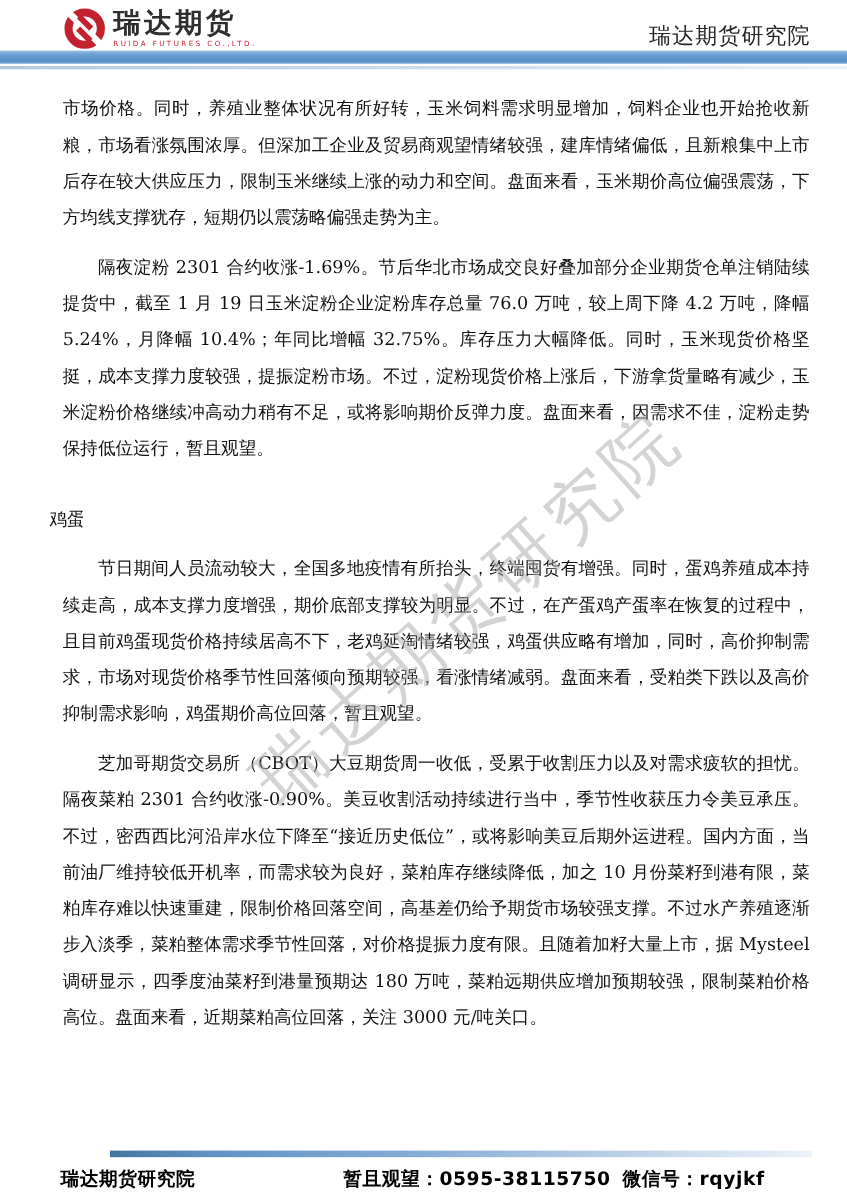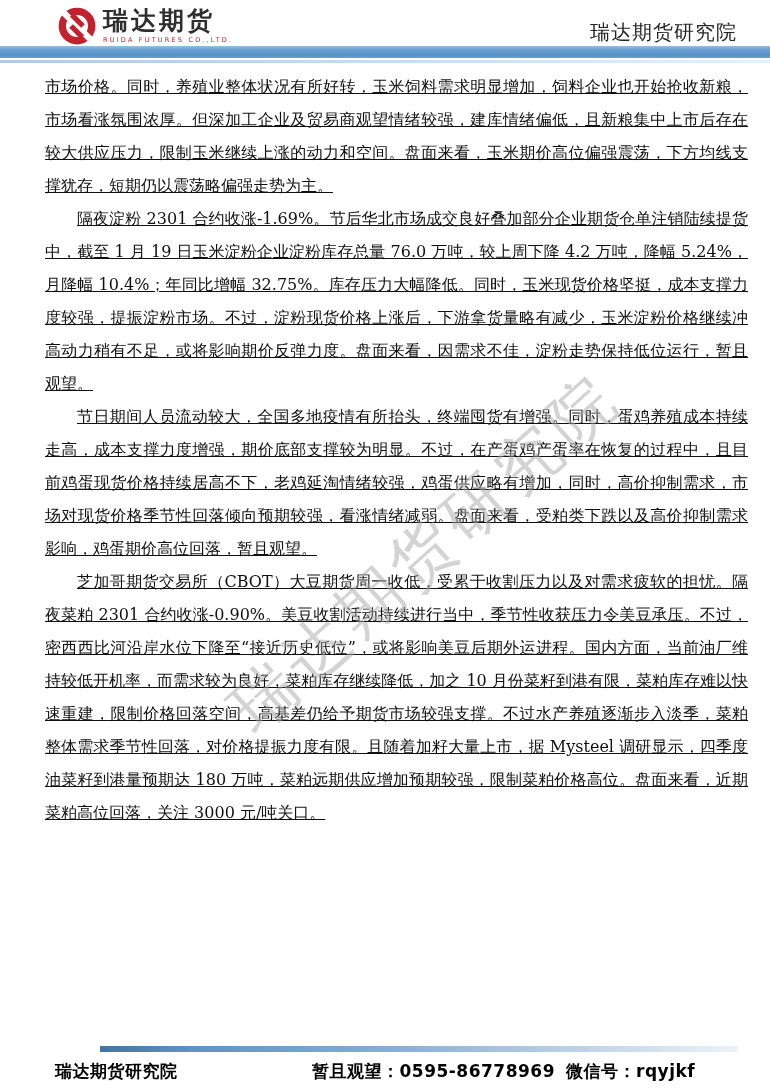--- a/index.html
+++ b/index.html
@@ -38,21 +38,21 @@
     color:rgba(168,168,168,0.5); pointer-events:none; z-index:5;
     font-family:"DejaVu Serif","Liberation Serif",serif;
   }
 
   
   .content {
     position:absolute; left:45px; top:70px; width:703px;
     font-size:16px; line-height:33px; color:#101010;
     text-align:justify; z-index:2;
   }
-  .para { margin:0; text-indent:2em;text-decoration:underline; }
+  .para { margin:12px; text-indent:2em; }
   .para.no-indent { text-indent:0; }
   .sec-heading { margin:31px 0 0 0; font-size:16px; font-weight:normal; line-height:33px; }
 
   
   .footer-bar {
     position:absolute; left:100px; top:1046px; width:638px; height:6px;
     background:linear-gradient(90deg,#44749f 0%,#5e93c4 14%,#86add4 45%,#c3d6e9 78%,#ecf2f9 100%);
   }
   .footer-text {
     position:absolute; top:1060px;
@@ -89,23 +89,24 @@
     <div class="bar-strip"></div>
   </div>
 
   <div class="watermark">瑞达期货研究院</div>
 
   <main class="content">
     <p class="para no-indent">市场价格。同时，养殖业整体状况有所好转，玉米饲料需求明显增加，饲料企业也开始抢收新粮，市场看涨氛围浓厚。但深加工企业及贸易商观望情绪较强，建库情绪偏低，且新粮集中上市后存在较大供应压力，限制玉米继续上涨的动力和空间。盘面来看，玉米期价高位偏强震荡，下方均线支撑犹存，短期仍以震荡略偏强走势为主。</p>
 
     <p class="para">隔夜淀粉 2301 合约收涨-1.69%。节后华北市场成交良好叠加部分企业期货仓单注销陆续提货中，截至 1 月 19 日玉米淀粉企业淀粉库存总量 76.0 万吨，较上周下降 4.2 万吨，降幅 5.24%，月降幅 10.4%；年同比增幅 32.75%。库存压力大幅降低。同时，玉米现货价格坚挺，成本支撑力度较强，提振淀粉市场。不过，淀粉现货价格上涨后，下游拿货量略有减少，玉米淀粉价格继续冲高动力稍有不足，或将影响期价反弹力度。盘面来看，因需求不佳，淀粉走势保持低位运行，暂且观望。</p>
 
+    <h2 class="sec-heading">鸡蛋</h2>
     <p class="para">节日期间人员流动较大，全国多地疫情有所抬头，终端囤货有增强。同时，蛋鸡养殖成本持续走高，成本支撑力度增强，期价底部支撑较为明显。不过，在产蛋鸡产蛋率在恢复的过程中，且目前鸡蛋现货价格持续居高不下，老鸡延淘情绪较强，鸡蛋供应略有增加，同时，高价抑制需求，市场对现货价格季节性回落倾向预期较强，看涨情绪减弱。盘面来看，受粕类下跌以及高价抑制需求影响，鸡蛋期价高位回落，暂且观望。</p>
 
     <p class="para">芝加哥期货交易所（CBOT）大豆期货周一收低，受累于收割压力以及对需求疲软的担忧。隔夜菜粕 2301 合约收涨-0.90%。美豆收割活动持续进行当中，季节性收获压力令美豆承压。不过，密西西比河沿岸水位下降至“接近历史低位”，或将影响美豆后期外运进程。国内方面，当前油厂维持较低开机率，而需求较为良好，菜粕库存继续降低，加之 10 月份菜籽到港有限，菜粕库存难以快速重建，限制价格回落空间，高基差仍给予期货市场较强支撑。不过水产养殖逐渐步入淡季，菜粕整体需求季节性回落，对价格提振力度有限。且随着加籽大量上市，据 Mysteel 调研显示，四季度油菜籽到港量预期达 180 万吨，菜粕远期供应增加预期较强，限制菜粕价格高位。盘面来看，近期菜粕高位回落，关注 3000 元/吨关口。</p>
   </main>
 
   <div class="footer-bar"></div>
   <div class="footer-text footer-left">瑞达期货研究院</div>
-  <div class="footer-text footer-center"><span>暂且观望：</span><span>0595-86778969</span></div>
+  <div class="footer-text footer-center"><span>暂且观望：</span><span>0595-38115750</span></div>
   <div class="footer-text footer-right"><span>微信号：</span><span>rqyjkf</span></div>
 
 </div>
 
 </body></html>

